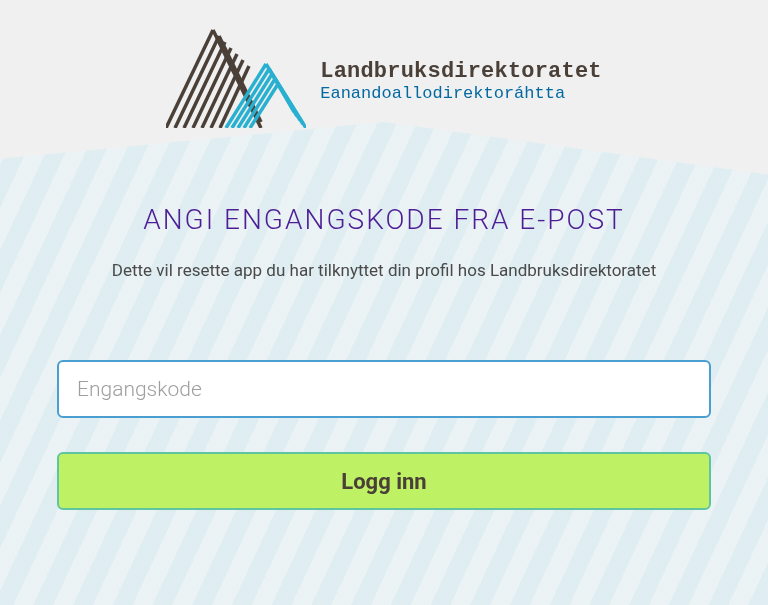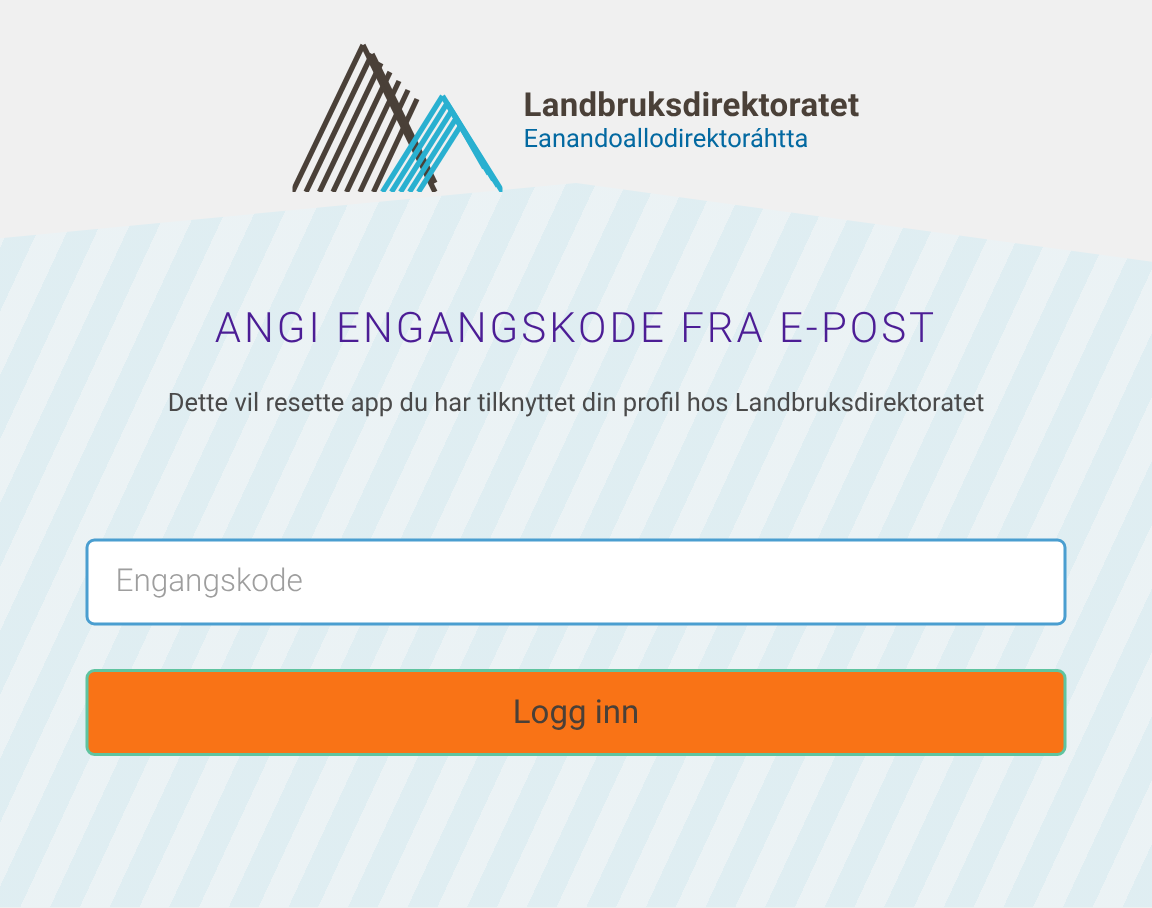--- a/index.html
+++ b/index.html
@@ -41,20 +41,21 @@
       flex-direction: column;
       align-items: center;
       padding-top: 28px;
     }
     
     .logo-wrap {
       display: flex;
       align-items: center;
       gap: 14px;
       margin-bottom: 70px;
+      font-family: Liberation Mono, monospace;
     }
     
     .logo-text {
       display: flex;
       flex-direction: column;
     }
     
     .logo-title {
       font-size: 22px;
       font-weight: 700;
@@ -81,21 +82,21 @@
       color: #4a4a4a;
       font-weight: 400;
       margin-bottom: 80px;
       text-align: center;
     }
     
     .form {
       width: 654px;
       display: flex;
       flex-direction: column;
-      gap: 16px;
+      gap: 34px;
     }
     
     .code-input {
       width: 100%;
       height: 58px;
       border: 2px solid #4a9ed0;
       border-radius: 6px;
       background: #fff;
       font-size: 21px;
       color: #9e9e9e;
@@ -107,27 +108,26 @@
     
     .code-input::placeholder {
       color: #9e9e9e;
     }
     
     .login-btn {
       width: 100%;
       height: 58px;
       border: 2px solid #5fc4a0;
       border-radius: 6px;
-      background: #f97316;
+      background: #bef264;
       font-size: 22px;
       color: #4a4038;
-      font-weight: 400;
+      font-weight: 700;
       cursor: pointer;
       font-family: inherit;
-      margin-top: 13px;
     }
   </style>
 </head>
 <body>
 
 <div class="bg-stripes"></div>
 
 <div class="container">
 
   <div class="logo-wrap">

